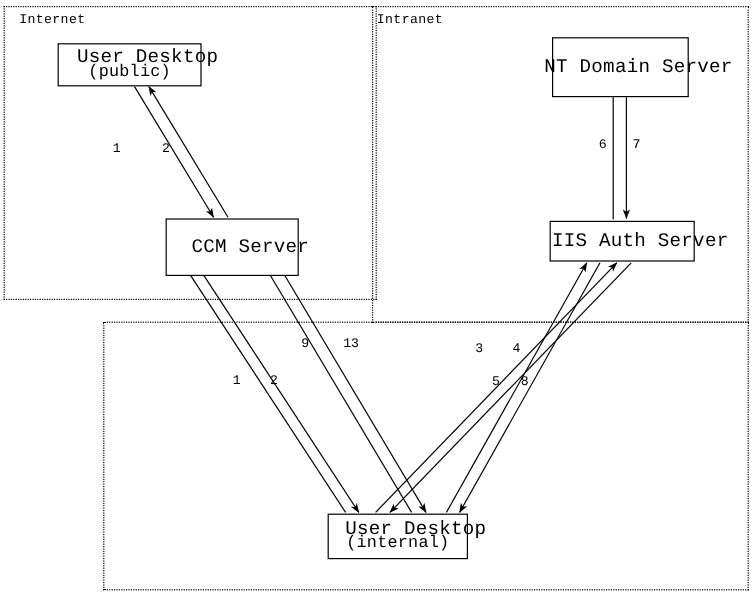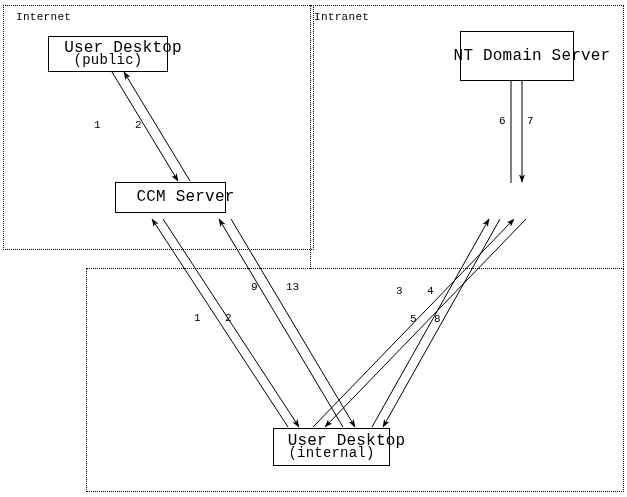--- a/index.html
+++ b/index.html
@@ -124,28 +124,31 @@
 
       <line x1="522" y1="70" x2="522" y2="182" marker-end="url(#ah)"></line>
     </g>
   </svg>
 
   <div class="node" style="left:48px; top:36px; width:120px; height:36px;">
     <span class="node-title">User Desktop</span>
     <span class="node-sub">(public)</span>
   </div>
 
-  <div class="node" style="left:115px; top:182px; width:111px; height:31px;">
+  <div class="node" style="left:138px; top:182px; width:111px; height:48px;">
     <span class="node-title">CCM Server</span>
   </div>
 
   <div class="node" style="left:460px; top:31px; width:114px; height:50px;">
     <span class="node-title">NT Domain Server</span>
   </div>
 
+  <div class="node" style="left:458px; top:184px; width:121px; height:34px;">
+    <span class="node-title">IIS Auth Server</span>
+  </div>
 
   <div class="node" style="left:273px; top:428px; width:117px; height:38px;">
     <span class="node-title">User Desktop</span>
     <span class="node-sub">(internal)</span>
   </div>
 
   <div class="step" style="left:94px; top:119px;">1</div>
 
   <div class="step" style="left:135px; top:119px;">2</div>
 

